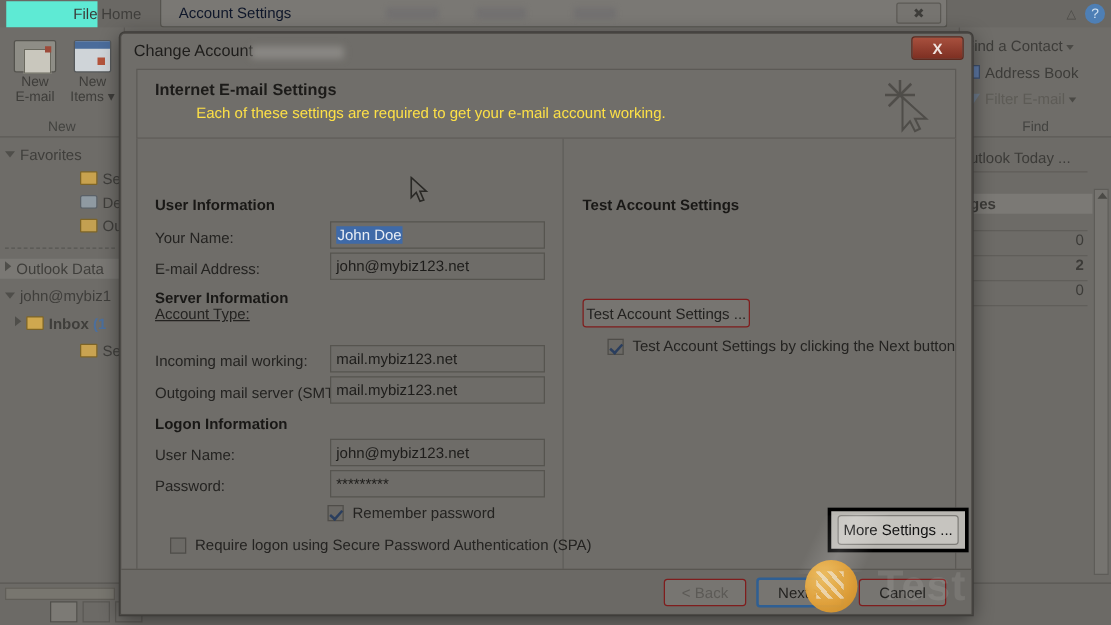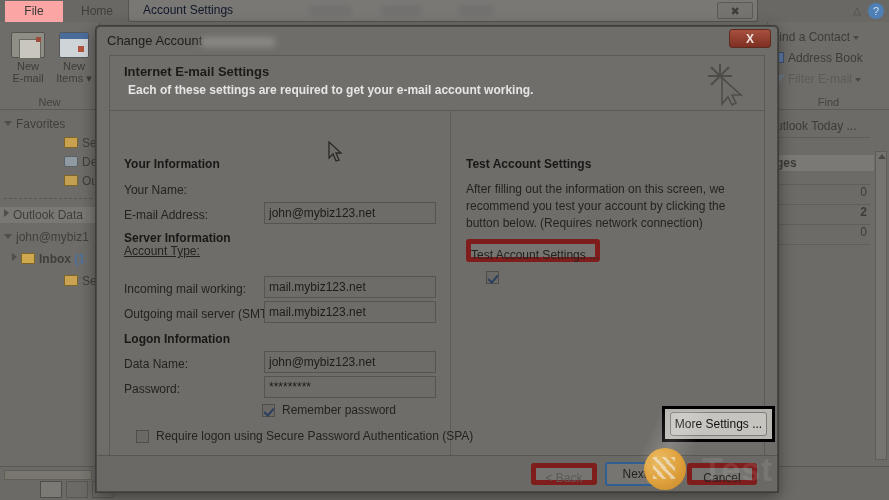--- a/index.html
+++ b/index.html
@@ -19,25 +19,25 @@
   
   .outlook {
     position: absolute; inset: 0;
     background: #6e6c69;
   }
   .ribbon-tabs {
     position: absolute; left: 0; top: 0; width: 889px; height: 22px;
     background: #6a6864;
   }
   .tab-file {
-    position: absolute; left: 5px; top: 1px; width: 58px; height: 21px;
-    background: #fca5a5;
+    position: absolute; left: 5px; top: 1px; width: 73px; height: 21px;
+    background: #5eead4;
     color: #3b3b38;
     font-size: 12px;
-    text-align: center; line-height: 21px;
+    text-align: right; line-height: 21px;
   }
   .tab-home {
     position: absolute; left: 70px; top: 1px; width: 54px; height: 21px;
     color: #3f3e3b; font-size: 12px; text-align: center; line-height: 21px;
   }
   .tab-send {
     position: absolute; left: 130px; top: 1px; width: 20px; height: 21px;
     color: #45443f; font-size: 12px; line-height: 21px;
   }
   .ribbon-body {
@@ -169,21 +169,21 @@
     background: linear-gradient(#a8503e, #7d2f22);
     border:1px solid #5d2a1f; border-radius:3px;
     color:#efe3df; font-size:12px; font-weight:bold; text-align:center; line-height:18px;
   }
 
   .dlg-hdr {
     position:absolute; left:12px; top:28px; right:12px; height:56px;
     background:#706e6a; border:1px solid #5c5a56;
   }
   .hdr-h1 { position:absolute; left:14px; top:8px; font-size:13px; font-weight:bold; color:#1c1b19; }
-  .hdr-sub { position:absolute; left:18px; top:27px; font-size:12px; color:#e5e5e5;font-weight:bold; }
+  .hdr-sub { position:absolute; left:47px; top:27px; font-size:12px; color:#fde047; }
   .hdr-ico { position:absolute; right:14px; top:4px; width:48px; height:48px; }
 
   .dlg-body {
     position:absolute; left:12px; top:84px; right:12px; height:346px;
     background:#6f6d69; border:1px solid #5c5a56; border-top:none;
   }
   .vdiv { position:absolute; left:340px; top:0; bottom:0; width:1px; background:#5f5d59; }
 
   .sect-h { position:absolute; font-size:12px; font-weight:bold; color:#191816; }
   .lbl { position:absolute; font-size:12px; color:#242321; white-space:nowrap; }
@@ -205,21 +205,21 @@
   }
 
   .chk { position:absolute; width:13px; height:13px; background:#6b6965; border:1px solid #4f4d49; }
   .chk.on:after {
     content:''; position:absolute; left:3px; top:1px; width:4px; height:8px;
     border:solid #2a3e5e; border-width:0 2px 2px 0; transform:rotate(42deg);
   }
   .chk-lbl { position:absolute; font-size:12px; color:#242321; white-space:nowrap; }
 
   .btn {
-    position:absolute; background:#777571; border:5px solid #7f1d1d;
+    position:absolute; background:#777571; border:1px solid #7f1d1d;
     border-radius:3px; font-size:12px; color:#232220;
     text-align:center; white-space:nowrap;
   }
   .btn.disabled { color:#5c5a56; }
   .btn.focus { border:2px solid #2f5f93; }
 
   .more-hl {
     position:absolute; left:662px; top:406px; width:113px; height:36px;
     border:3px solid #000; background:#b9b7b2;
   }
@@ -378,48 +378,51 @@
           <line x1="9" y1="7" x2="27" y2="25"></line>
           <line x1="27" y1="7" x2="9" y2="25"></line>
         </g>
         <path d="M20 18 L20 44 L26 37 L30 45 L34 43 L30 35 L39 35 Z" fill="#6f6d69" stroke="#4f4d49" stroke-width="1.6"></path>
       </svg>
     </div>
 
     <div class="dlg-body">
       <div class="vdiv"></div>
 
-      <div class="sect-h" style="left:14px; top:46px;">Your Information</div>
+      <div class="sect-h" style="left:14px; top:46px;">User Information</div>
       <div class="lbl" style="left:14px; top:72px;">Your Name:</div>
+      <div class="txt" style="left:154px; top:66px; width:172px;">
+        <span class="sel">John Doe</span>
+      </div>
       <div class="lbl" style="left:14px; top:97px;">E-mail Address:</div>
       <div class="txt" style="left:154px; top:91px; width:172px;">john@mybiz123.net</div>
 
       <div class="sect-h" style="left:14px; top:120px;">Server Information</div>
       <div class="lbl" style="left:14px; top:133px;text-decoration:underline;">Account Type:</div>
       <div class="lbl" style="left:14px; top:171px;">Incoming mail working:</div>
       <div class="txt" style="left:154px; top:165px; width:172px;">mail.mybiz123.net</div>
       <div class="lbl" style="left:14px; top:196px;">Outgoing mail server (SMTP):</div>
       <div class="txt" style="left:154px; top:190px; width:172px;">mail.mybiz123.net</div>
 
       <div class="sect-h" style="left:14px; top:221px;">Logon Information</div>
-      <div class="lbl" style="left:14px; top:246px;">Data Name:</div>
+      <div class="lbl" style="left:14px; top:246px;">User Name:</div>
       <div class="txt" style="left:154px; top:240px; width:172px;">john@mybiz123.net</div>
       <div class="lbl" style="left:14px; top:271px;">Password:</div>
       <div class="txt" style="left:154px; top:265px; width:172px;">*********</div>
 
       <div class="chk on" style="left:152px; top:293px;"></div>
       <div class="chk-lbl" style="left:172px; top:292px;">Remember password</div>
 
       <div class="chk" style="left:26px; top:319px;"></div>
       <div class="chk-lbl" style="left:46px; top:318px;">Require logon using Secure Password Authentication (SPA)</div>
 
       <div class="sect-h" style="left:356px; top:46px;">Test Account Settings</div>
-      <div class="lbl" style="left:356px; top:70px; width:270px; white-space:normal; line-height:17px;">After filling out the information on this screen, we recommend you test your account by clicking the button below. (Requires network connection)</div>
       <div class="btn" style="left:356px; top:128px; width:134px; height:23px; line-height:22px;">Test Account Settings ...</div>
       <div class="chk on" style="left:376px; top:160px;"></div>
+      <div class="chk-lbl" style="left:396px; top:159px;">Test Account Settings by clicking the Next button</div>
     </div>
 
     <div class="dlg-footer">
       <div class="btn disabled" style="left:434px; top:7px; width:66px; height:22px; line-height:21px;">&lt; Back</div>
       <div class="btn focus" style="left:508px; top:6px; width:70px; height:24px; line-height:21px;">Next &gt;</div>
       <div class="btn" style="left:590px; top:7px; width:70px; height:22px; line-height:21px;">Cancel</div>
     </div>
   </div>
 
   <div class="more-hl"></div>

